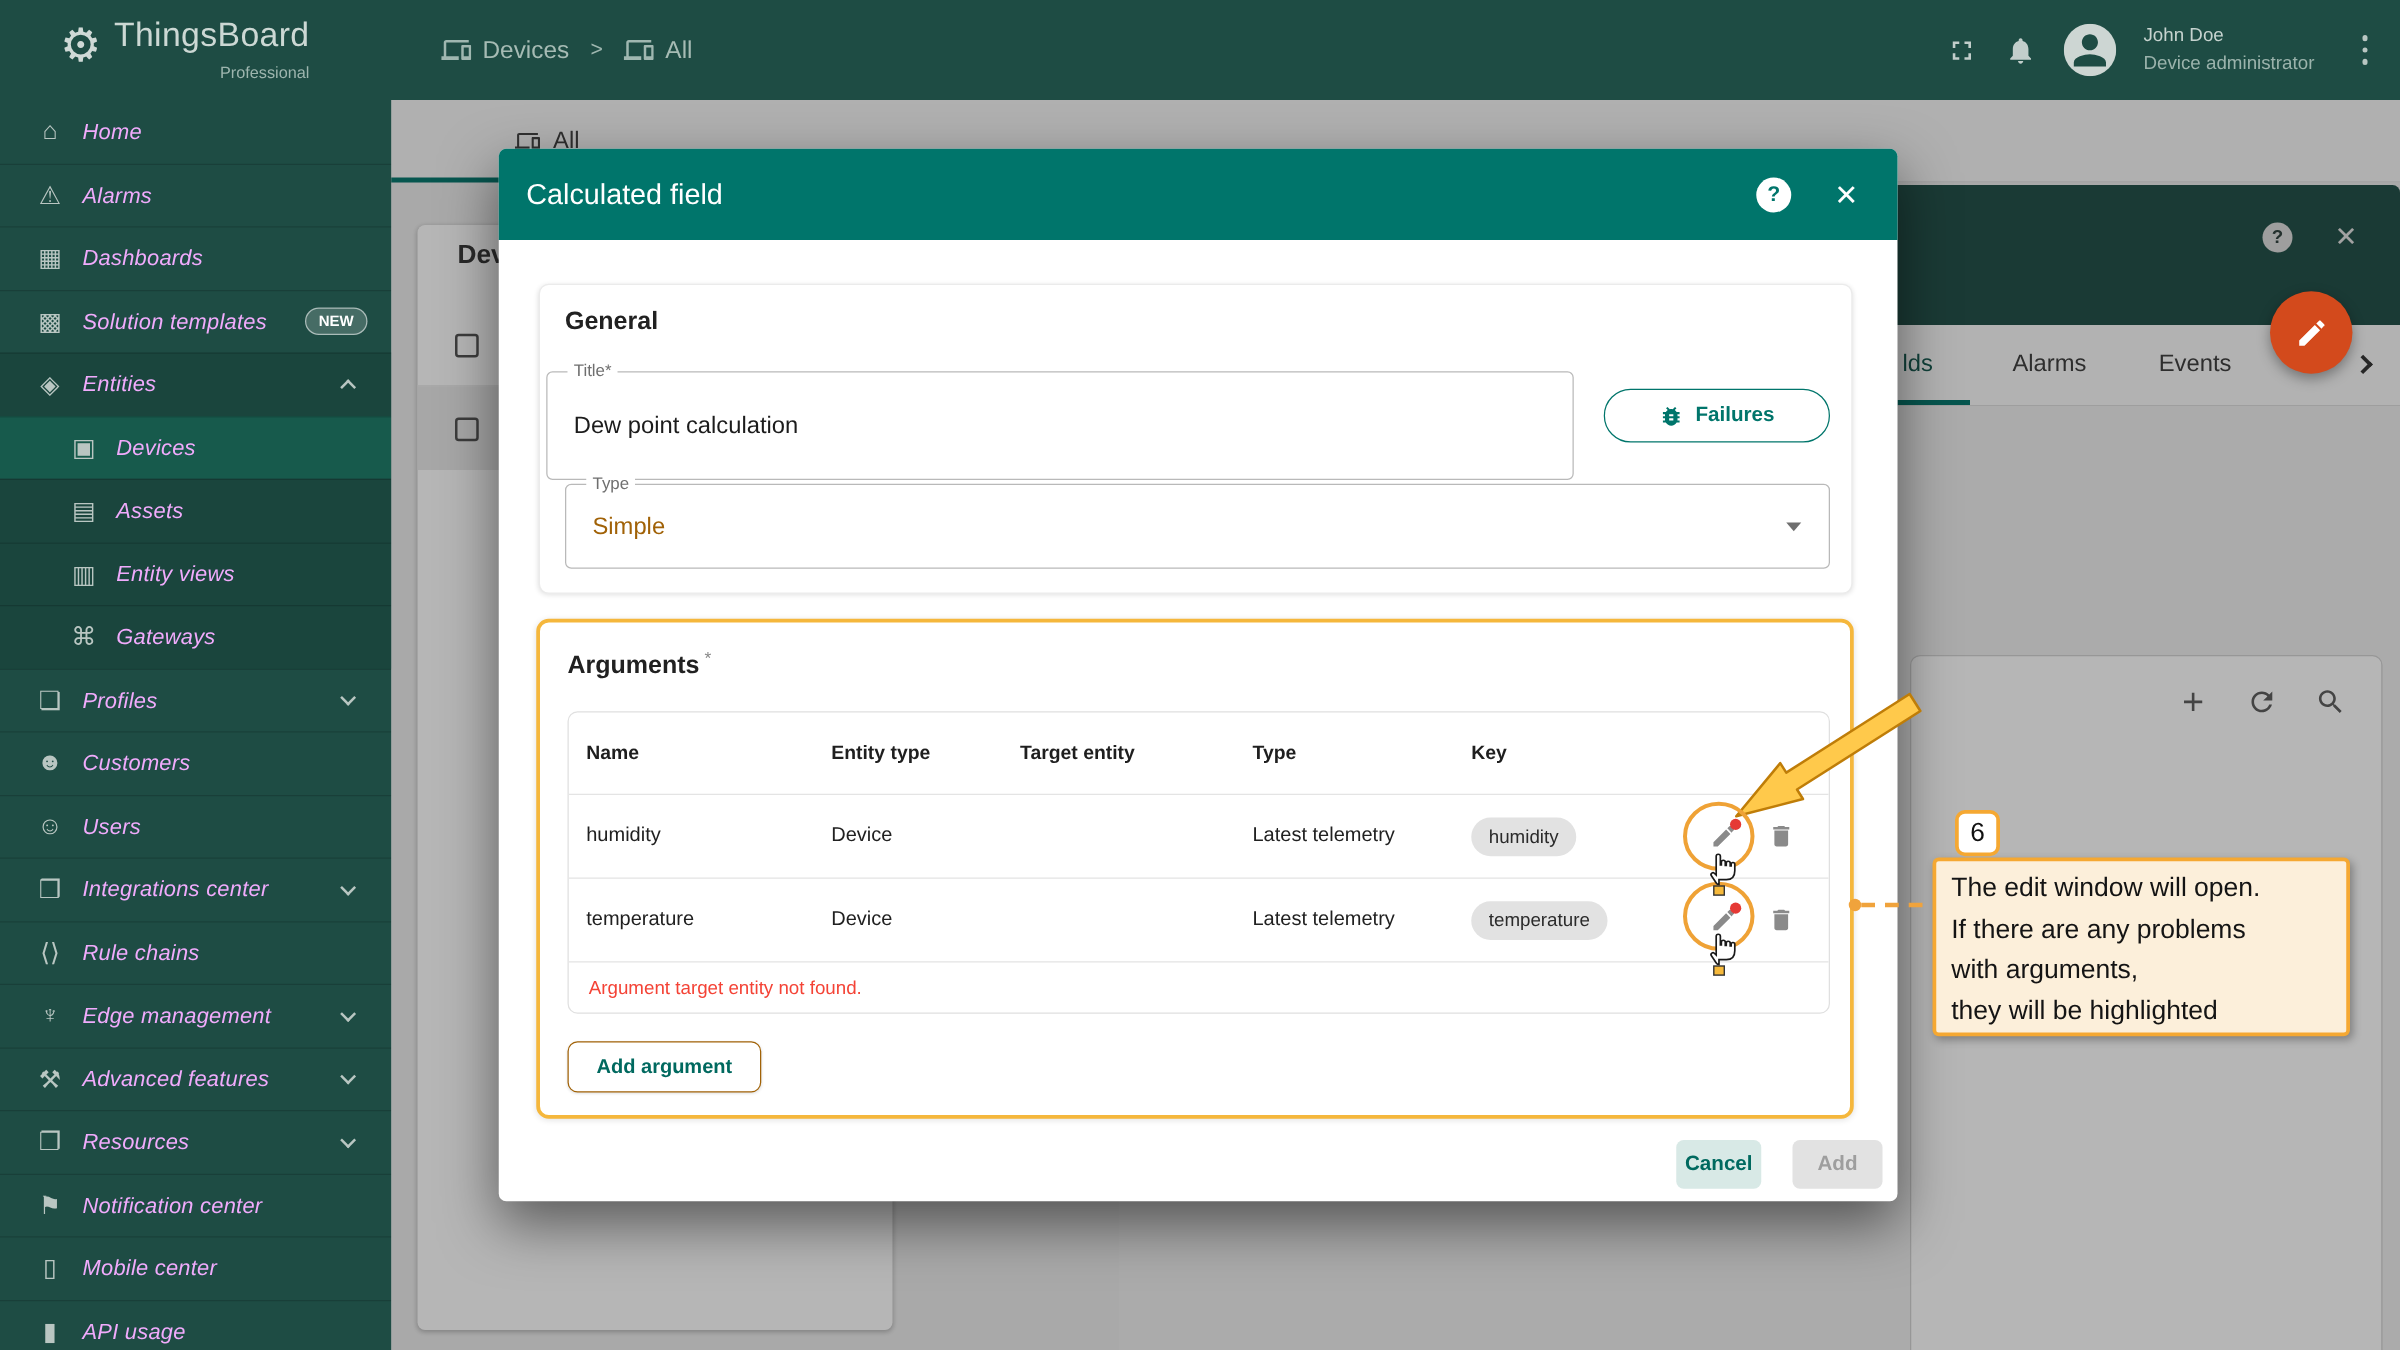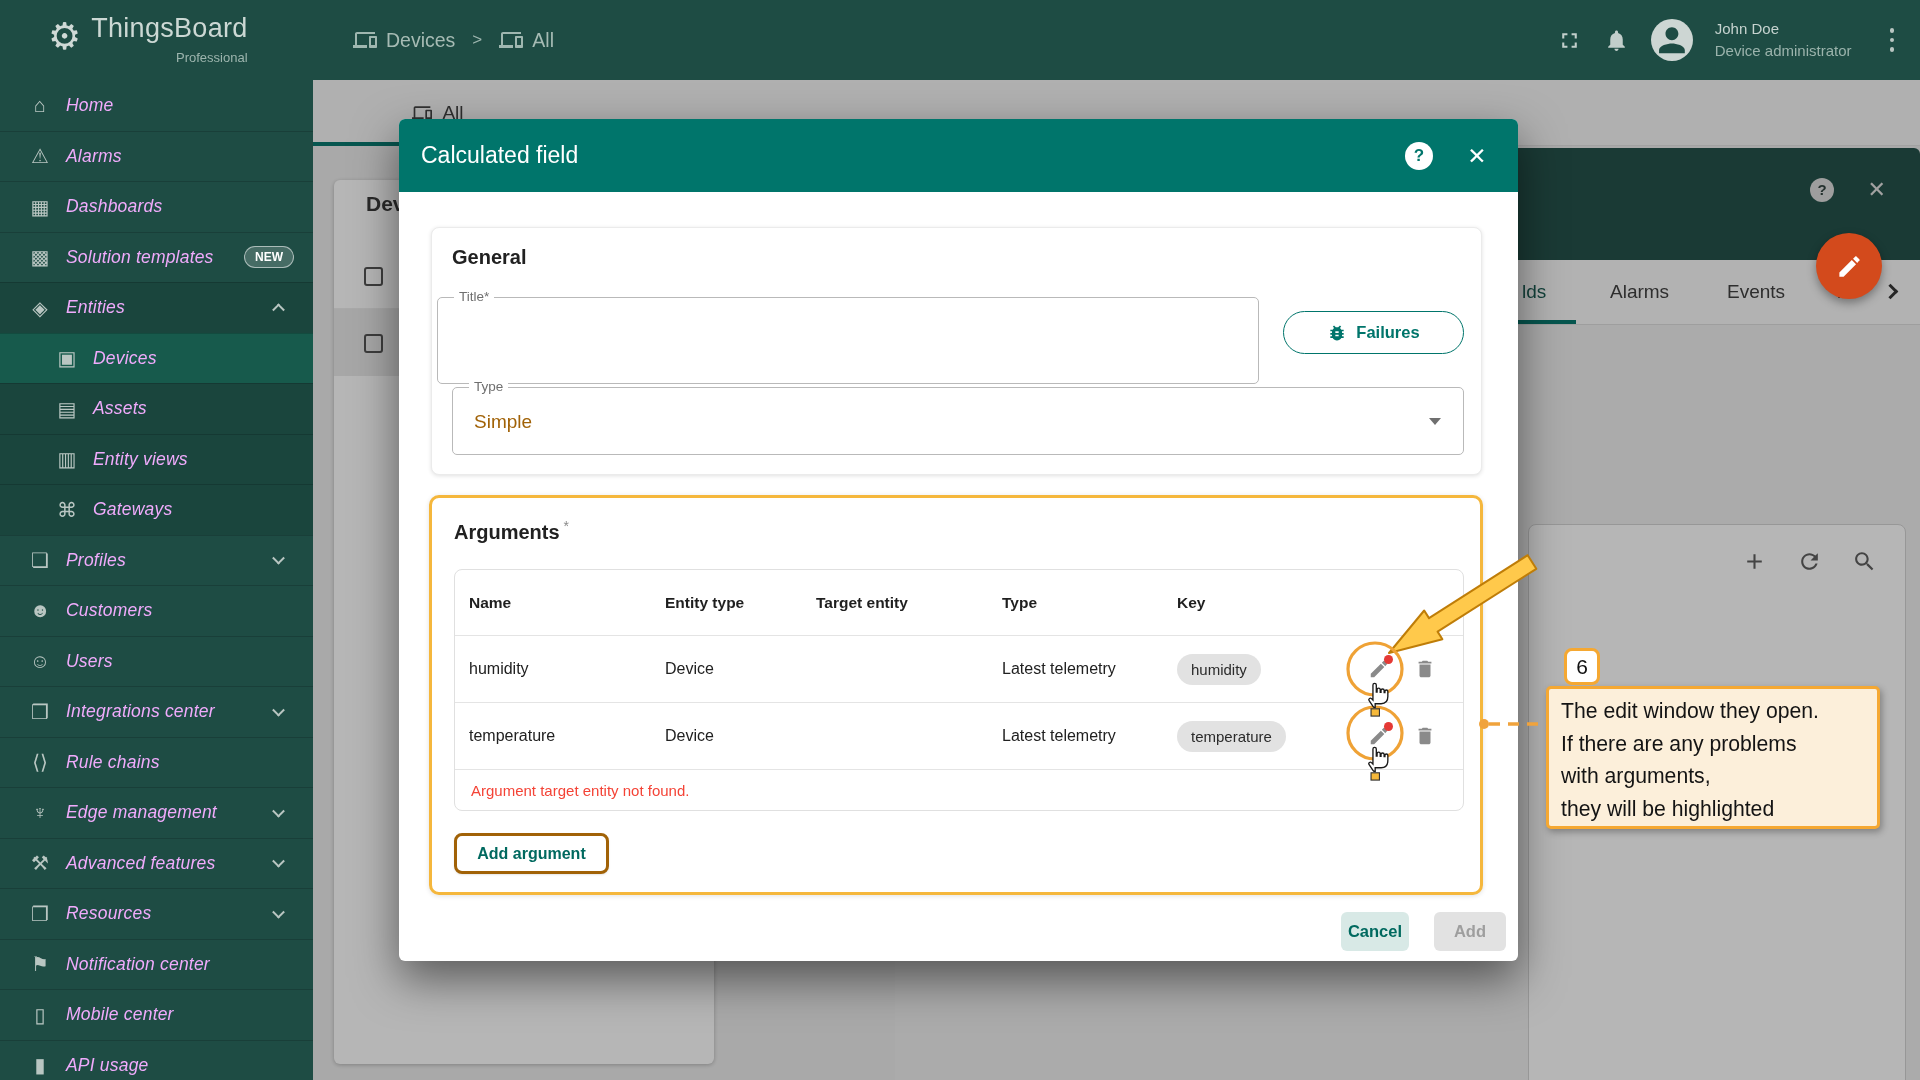--- a/index.html
+++ b/index.html
@@ -102,21 +102,21 @@
   .arg-head { height:66px; border-bottom:1px solid #e4e4e4; }
   .arg-head .hcell { font-size:15.5px; font-weight:bold; color:#1f1f1f; }
   .arg-data { height:67px; border-bottom:1px solid #e4e4e4; }
   .arg-data .cell { font-size:16px; color:#212121; }
   .chip { display:inline-block; background:#e2e2e2; border-radius:16px; padding:7px 14px; font-size:15px; color:#2b2b2b; }
   .actions { display:flex; align-items:center; gap:10px; padding-left:6px; }
   .icon-btn { position:relative; width:36px; height:36px; border:none; background:transparent; display:flex; align-items:center; justify-content:center; cursor:pointer; }
   .icon-btn svg { width:22px; height:22px; fill:#8a8a8a; }
   .icon-btn .reddot { position:absolute; top:4px; right:4px; width:9px; height:9px; border-radius:50%; background:#e53935; }
   .arg-error { height:41px; display:flex; align-items:center; padding-left:16px; font-size:15px; color:#f44336; }
-  .btn-add-arg { position:absolute; left:22px; top:335px; width:155px; height:41px; background:#fff; border:3px solid #a16207; border-radius:8px; box-shadow:0 1px 2px rgba(0,0,0,.1); font-family:"Liberation Sans",sans-serif; font-size:16px; font-weight:bold; color:#00695f; cursor:pointer; }
+  .btn-add-arg { position:absolute; left:22px; top:335px; width:155px; height:41px; background:#fff; border:1px solid #a16207; border-radius:8px; box-shadow:0 1px 2px rgba(0,0,0,.1); font-family:"Liberation Sans",sans-serif; font-size:16px; font-weight:bold; color:#00695f; cursor:pointer; }
   .btn-cancel { position:absolute; left:942px; top:793px; width:68px; height:39px; background:#d8e9e6; border:none; border-radius:6px; font-family:"Liberation Sans",sans-serif; font-size:16.5px; font-weight:bold; color:#00695f; cursor:pointer; }
   .btn-add { position:absolute; left:1035px; top:793px; width:72px; height:39px; background:#e2e2e2; border:none; border-radius:6px; font-family:"Liberation Sans",sans-serif; font-size:16.5px; font-weight:bold; color:#9e9e9e; }
 
   
   .ann-svg { position:absolute; left:0; top:0; width:1920px; height:1080px; z-index:61; pointer-events:none; }
   .callout { position:absolute; left:1546px; top:686px; width:334px; height:143px; background:#fcefda; border:3px solid #f5a832; border-radius:5px; z-index:62; box-shadow:2px 3px 7px rgba(0,0,0,.3); padding:6px 12px; }
   .callout-line { font-size:21.2px; color:#141414; line-height:32.5px; white-space:nowrap; }
   .step-chip { position:absolute; left:1564px; top:648px; width:36px; height:37px; background:#fff; border:3px solid #f5a832; border-radius:8px; z-index:63; font-size:21px; color:#111; text-align:center; line-height:32px; }
 </style>
 </head>
@@ -329,20 +329,21 @@
     <div class="dlg-header">
       <span class="dlg-title">Calculated field</span>
       <span class="dlg-help">?</span>
       <span class="dlg-close">✕</span>
     </div>
 
     <div class="card card-general">
       <div class="sec-heading">General</div>
       <div class="field field-title">
         <span class="field-label">Title*</span>
+        <input class="field-input" value="Dew point calculation" style="">
       </div>
       <button class="btn-failures">
         <svg viewBox="0 0 24 24">
             <path d="M20 8h-2.81c-.45-.78-1.07-1.45-1.82-1.96L17 4.41 15.59 3l-2.17 2.17C12.96 5.06 12.49 5 12 5c-.49 0-.96.06-1.41.17L8.41 3 7 4.41l1.62 1.63C7.88 6.55 7.26 7.22 6.81 8H4v2h2.09c-.05.33-.09.66-.09 1v1H4v2h2v1c0 .34.04.67.09 1H4v2h2.81c1.04 1.79 2.97 3 5.19 3s4.15-1.21 5.19-3H20v-2h-2.09c.05-.33.09-.66.09-1v-1h2v-2h-2v-1c0-.34-.04-.67-.09-1H20V8zm-6 8h-4v-2h4v2zm0-4h-4v-2h4v2z"></path>
           </svg>
         <span>Failures</span>
       </button>
       <div class="field field-type">
         <span class="field-label">Type</span>
         <span class="field-value">Simple</span>
@@ -423,19 +424,19 @@
     <ellipse cx="1375" cy="669" rx="27" ry="26" fill="none" stroke="#efa236" stroke-width="3.2"></ellipse>
     <ellipse cx="1375" cy="733" rx="27" ry="26" fill="none" stroke="#efa236" stroke-width="3.2"></ellipse>
     <circle cx="1484" cy="724" r="5" fill="#f0a33c"></circle>
     <line x1="1489" y1="724" x2="1546" y2="724" stroke="#f0a33c" stroke-width="3.5" stroke-dasharray="11 8"></line>
     <use href="#handcur" x="0" y="0" transform="translate(1366,678) scale(1.12)"></use>
     <use href="#handcur" x="0" y="0" transform="translate(1366,742) scale(1.12)"></use>
   </svg>
 
   <div class="step-chip">6</div>
   <div class="callout">
-    <div class="callout-line">The edit window they open.</div>
+    <div class="callout-line">The edit window will open.</div>
     <div class="callout-line">If there are any problems</div>
     <div class="callout-line">with arguments,</div>
     <div class="callout-line">they will be highlighted</div>
   </div>
 
 </div>
 
 </body></html>

